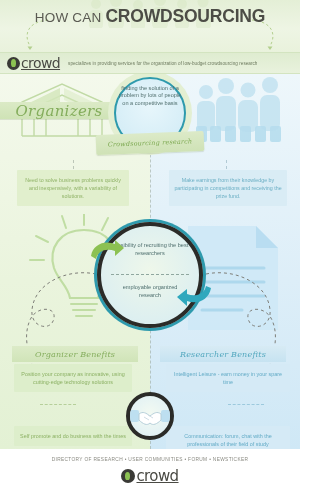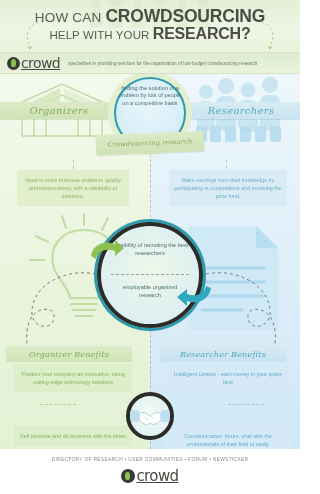--- a/index.html
+++ b/index.html
@@ -118,21 +118,21 @@
     background: linear-gradient(180deg,#dbeac6 0%,#cfe3b6 100%);
     box-shadow: 0 1px 0 rgba(140,160,120,.25);
   }
   .ribbon-right {
     right: -4px; width: 126px;
     background: linear-gradient(180deg,#d8ecf4 0%,#c8e4f0 100%);
     box-shadow: 0 1px 0 rgba(120,160,175,.25);
   }
   .ribbon-label {
     font-family: "DejaVu Serif", serif; font-style: italic;
-    font-size: 10px; letter-spacing: .3px;
+    font-size: 15px; letter-spacing: .3px;
   }
   .ribbon-left .ribbon-label  { color: #84ad5c; }
   .ribbon-right .ribbon-label { color: #56a9bf; }
 
   
   .badge-wrap {
     position: absolute; left: 50%; top: -3px;
     transform: translateX(-50%);
     width: 96px; height: 96px; z-index: 9;
   }
@@ -218,21 +218,21 @@
   .arrow-teal {
     position:absolute; right:-10px; top:58px; width:38px; height:26px; z-index:12;
   }
 
   
   .ben-head {
     position:absolute; top: 272px; width: 126px; height: 16px;
     display:flex; align-items:center; justify-content:center; z-index:7;
   }
   .ben-head-left {
-    left: 6px;
+    left: 12px;
     background: linear-gradient(180deg,#dcebc8 0%,#d0e4b8 100%);
     justify-content: center;
   }
   .ben-head-right {
     right: 14px;
     background: linear-gradient(180deg,#d7ebf4 0%,#c6e3f1 100%);
   }
   .ben-head-text {
     font-family:"DejaVu Serif", serif; font-style:italic;
     font-size: 8px; letter-spacing:.2px;
@@ -300,21 +300,20 @@
       </g>
     </svg>
     <svg class="dashcurve" viewBox="0 0 300 48">
       <path d="M48 14 C26 16 24 30 30 40" fill="none" stroke="#b3cf8e" stroke-width="1" stroke-dasharray="2.5 2.5"></path>
       <path d="M252 14 C274 16 276 30 270 40" fill="none" stroke="#b3cf8e" stroke-width="1" stroke-dasharray="2.5 2.5"></path>
       <path d="M30 40 l-2.5 -3.5 h5 z" fill="#b3cf8e" transform="translate(0,4)"></path>
       <path d="M270 40 l-2.5 -3.5 h5 z" fill="#b3cf8e" transform="translate(0,4)"></path>
     </svg>
     <div class="title-wrap">
       <div class="title-line1"><span>HOW CAN </span><span class="big">CROWDSOURCING</span></div>
-      <div class="title-line2"><span>HELP WITH YOUR </span><span class="big">RESEARCH?</span></div>
     </div>
   </div>
 
   <div class="logobar">
     <div class="logo">
       <span class="logo-mark"></span>
       <span class="logo-word">crowd</span>
     </div>
     <div class="tagline">specializes in providing services for the organization of low-budget crowdsourcing research</div>
   </div>
@@ -354,23 +353,20 @@
         <rect x="18" y="50" width="11" height="16" rx="2"></rect>
         <rect x="33" y="50" width="11" height="16" rx="2"></rect>
         <rect x="48" y="50" width="11" height="16" rx="2"></rect>
         <rect x="63" y="50" width="11" height="16" rx="2"></rect>
         <rect x="78" y="50" width="11" height="16" rx="2"></rect>
       </g>
     </svg>
 
     <div class="ribbon ribbon-left">
       <span class="ribbon-label">Organizers</span>
-    </div>
-    <div class="ribbon ribbon-right">
-      <span class="ribbon-label">Researchers</span>
     </div>
 
     <div class="badge-wrap">
       <div class="badge-bg"></div>
       <div class="badge-ring"></div>
       <div class="badge-text">finding the solution of a problem by lots of people on a competitive basis</div>
       <div class="banner">
         <span class="banner-text">Crowdsourcing research</span>
       </div>
     </div>

